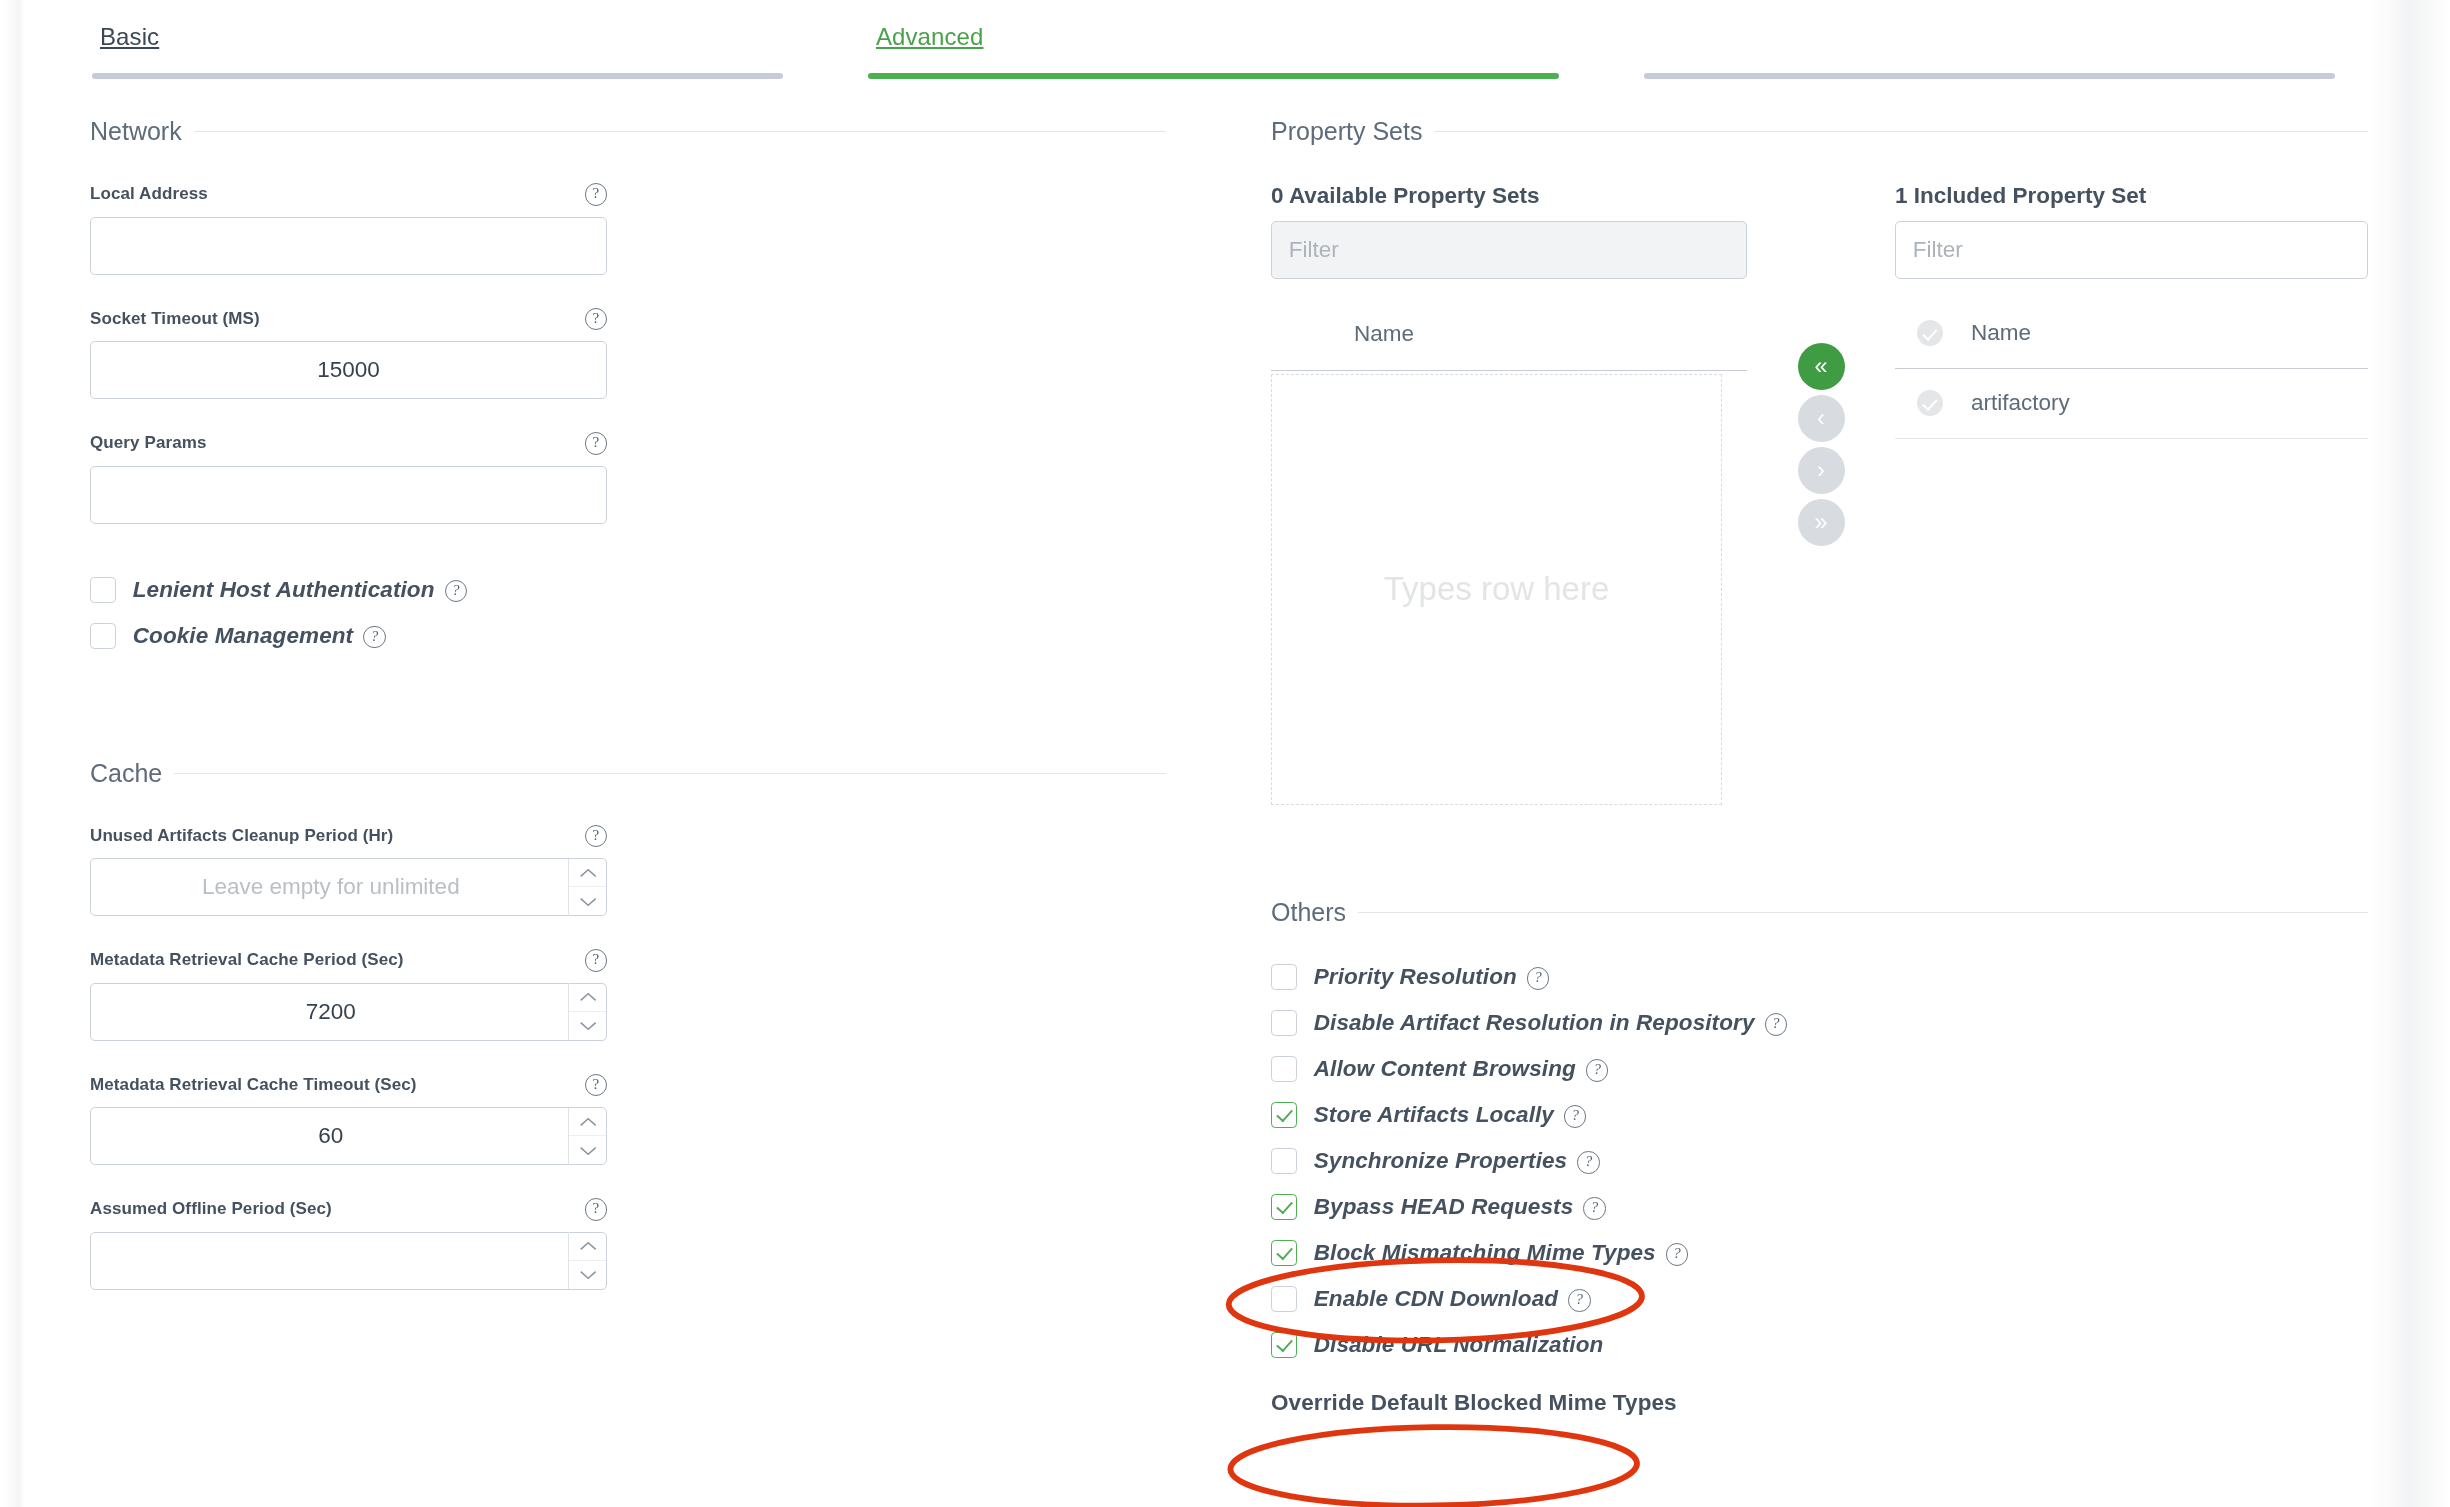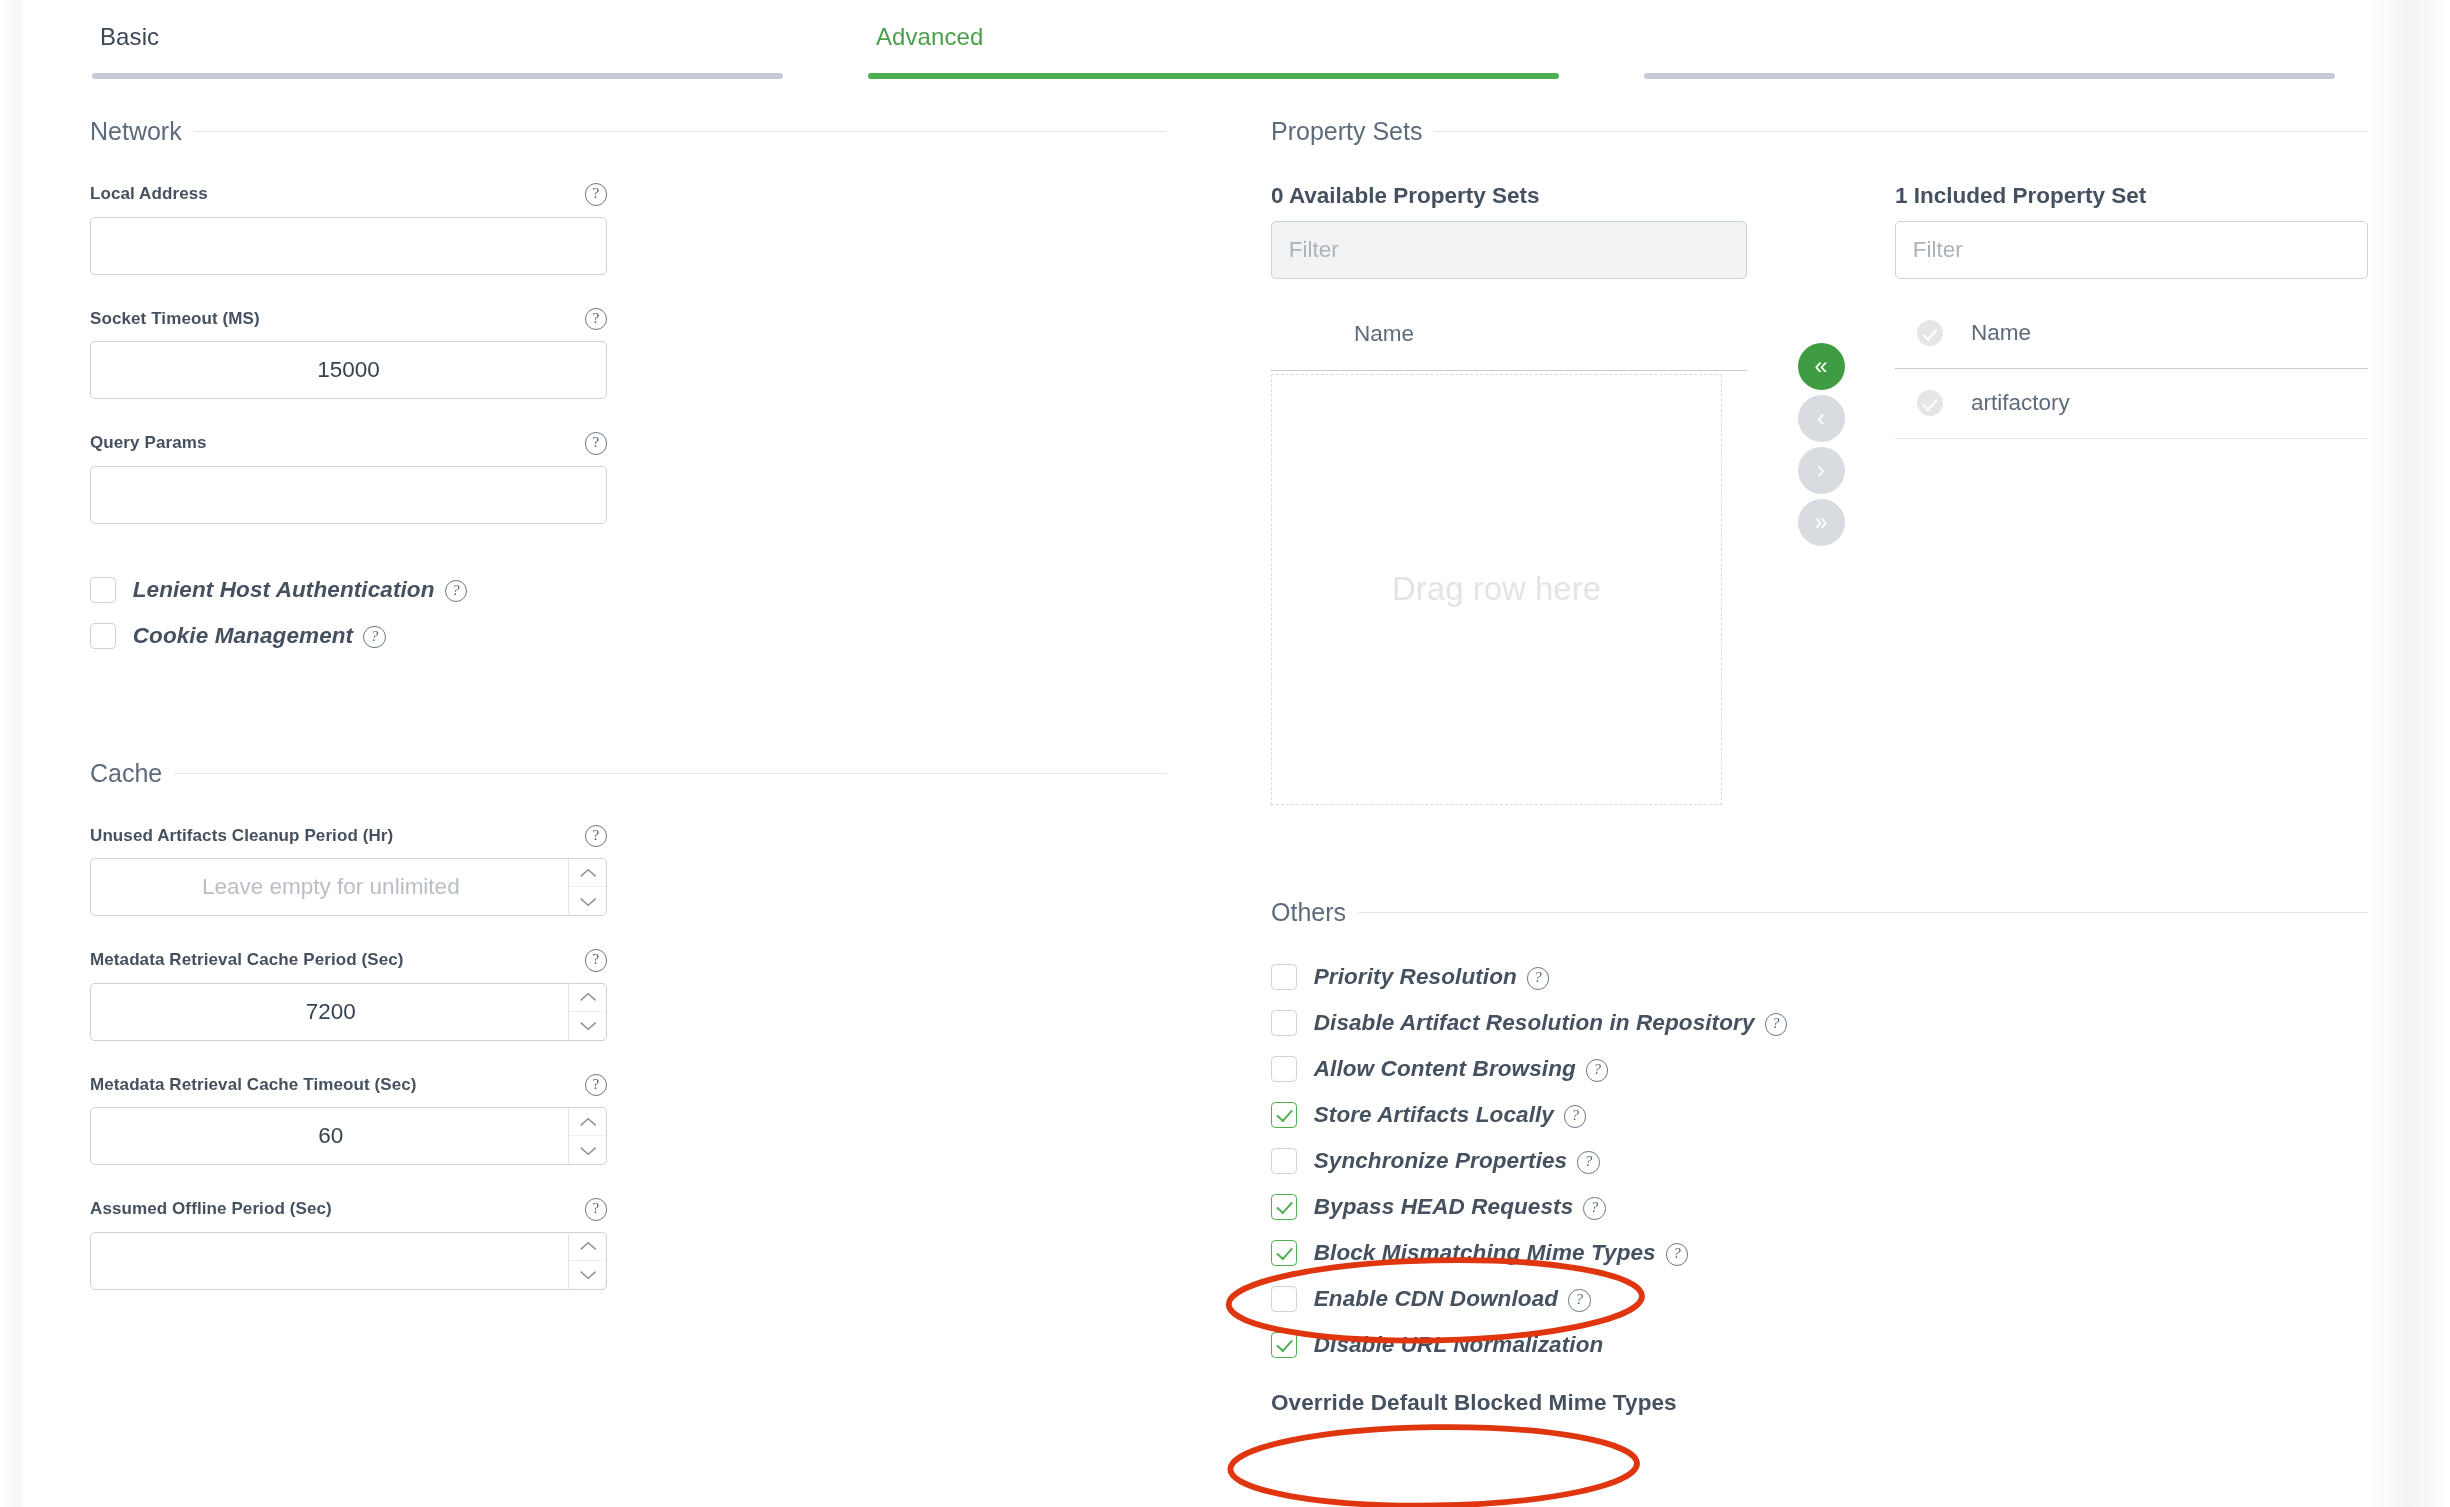--- a/index.html
+++ b/index.html
@@ -30,20 +30,21 @@
     flex: 0 0 33.33%;
     position: relative;
     padding-top: 23.4px;
     cursor: pointer;
   }
   .tab .label {
     font-size: 24px;
     color: #3b4754;
     letter-spacing: 0.1px;
     padding-left: 60px;
+    text-decoration: underline;
   }
   .tab .underline {
     position: absolute; left: 52px; right: 33px; bottom: 3.3px;
     height: 5.8px; border-radius: 3.3px;
     background: #c5cbd8;
   }
   .tab.active .label { color: #4aa14a; }
   .tab.active .underline { background: #4caf50; }
 
   
@@ -402,21 +403,21 @@
 
   <div class="ps-cols">
 
     <div class="ps-left">
       <div class="ps-caption">0 Available Property Sets</div>
       <input class="ps-filter disabled" type="text" placeholder="Filter" style="">
       <div class="ps-table-head">
         <span class="ps-th">Name</span>
       </div>
       <div class="drop-zone">
-        <span class="dz-text">Drag row here</span>
+        <span class="dz-text">Types row here</span>
       </div>
     </div>
 
     <div class="ps-arrows">
       <div class="arr-btn active">
         <span>«</span>
       </div>
       <div class="arr-btn">
         <span>‹</span>
       </div>

